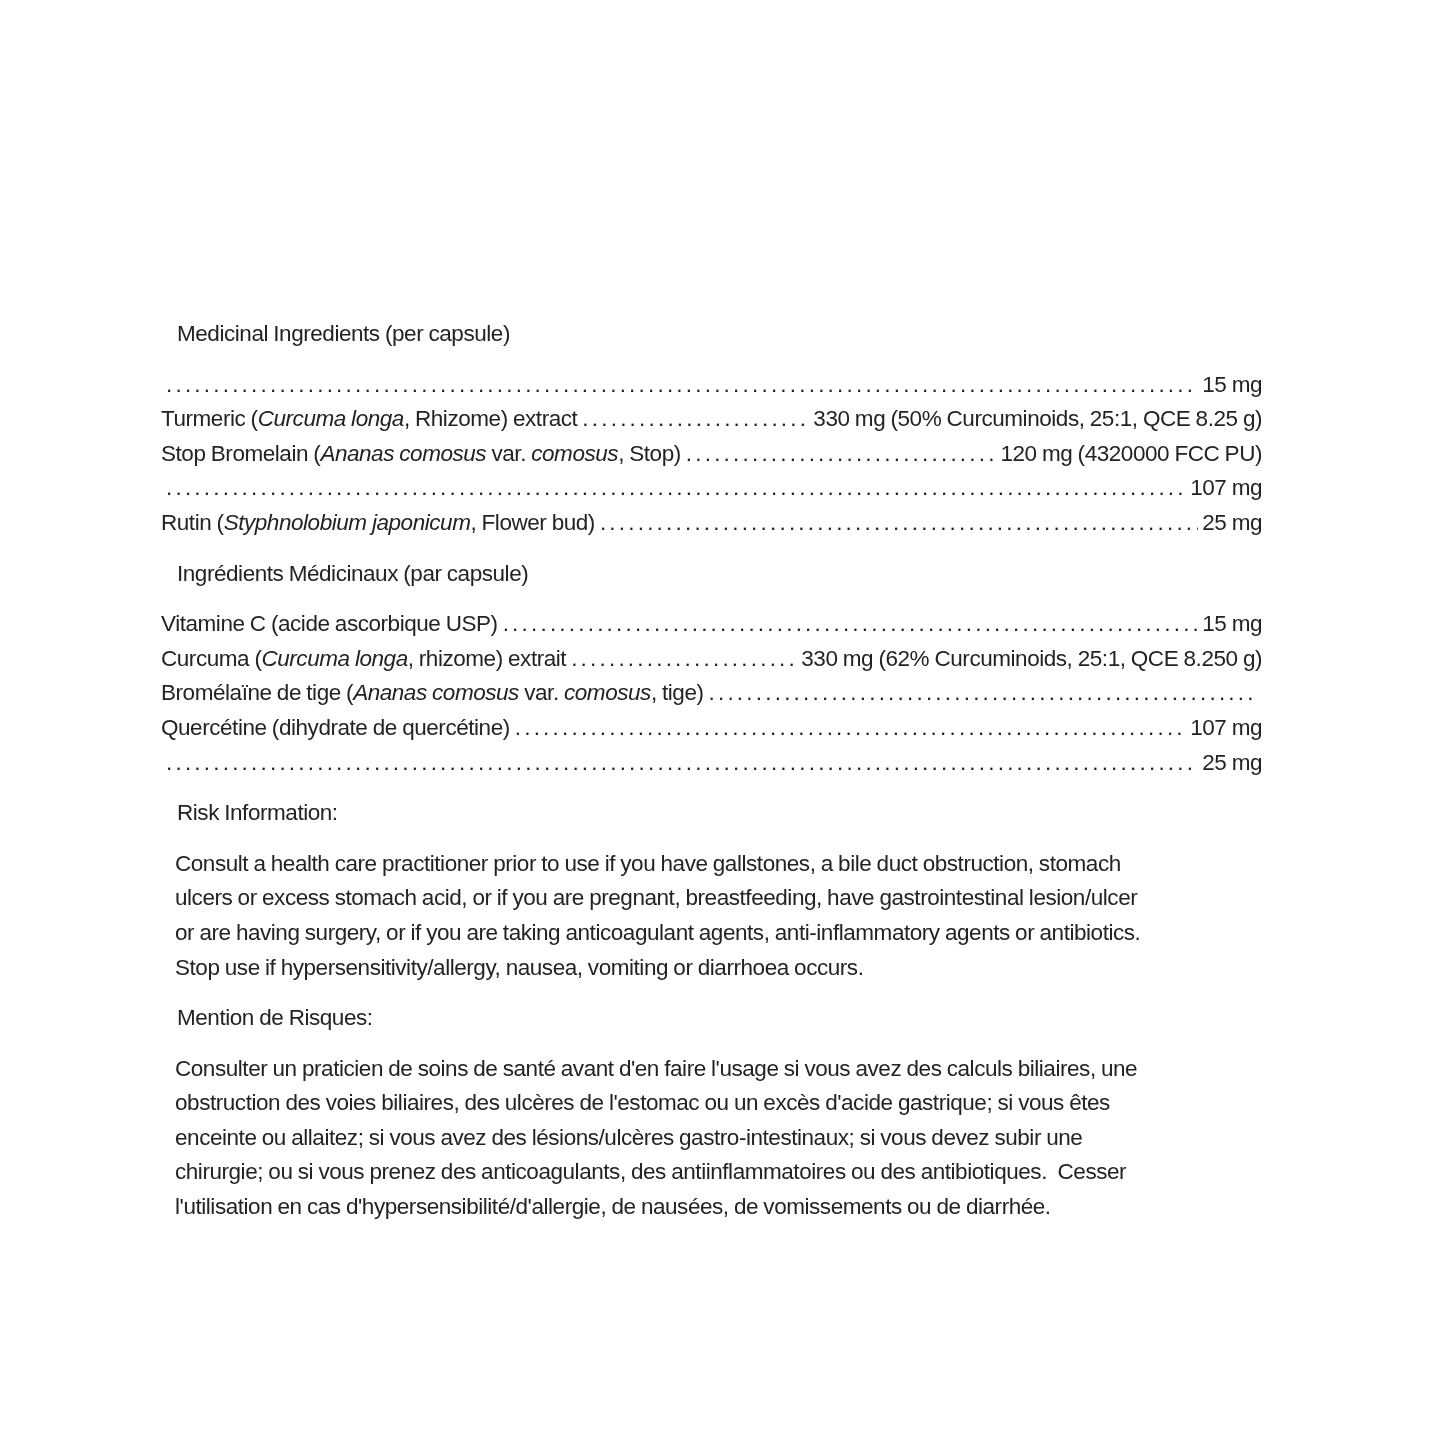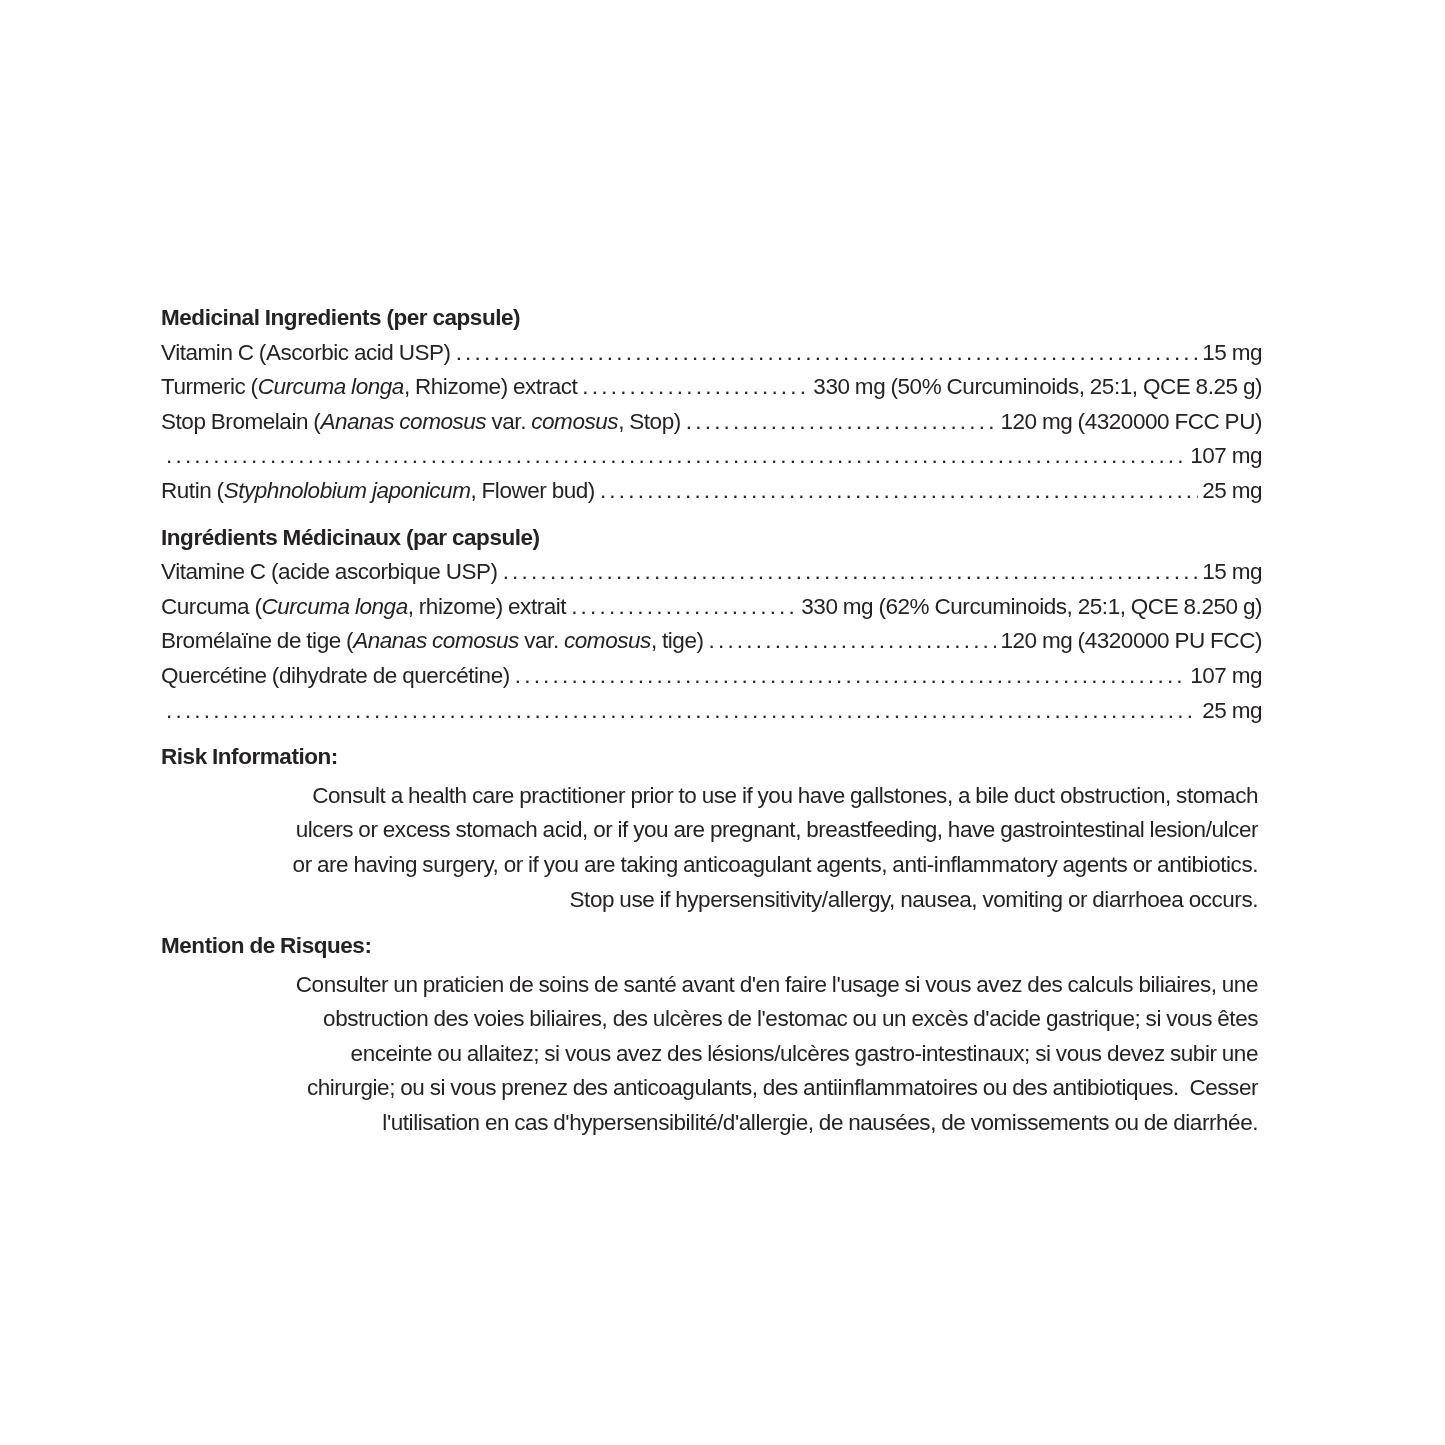--- a/index.html
+++ b/index.html
@@ -18,22 +18,22 @@
     top: 301px;
     width: 1101px;
     font-size: 22.5px;
     line-height: 34.6px;
     letter-spacing: -0.45px;
     word-spacing: -0.5px;
   }
   .section { margin: 0; }
   .section + .section { margin-top: 12px; }
   .heading {
-    font-weight: bold;
-    margin: 0;
+    font-weight: normal;
+    margin: 16px;
     font-size: 22.5px;
     line-height: 34.6px;
   }
   .row {
     display: flex;
     align-items: baseline;
     width: 100%;
   }
   .label { white-space: nowrap; }
   .label i { font-style: italic; }
@@ -44,35 +44,33 @@
     white-space: nowrap;
     margin: 0 4px 0 5px;
   }
   .dots::after {
     content: "........................................................................................................................................................................";
     letter-spacing: 3.2px;
   }
   .value { white-space: nowrap; }
   .para {
     white-space: pre;
-    margin: 4px;
-    text-align: right;
+    margin: 14px;
   }
 </style>
 </head>
 <body>
 
 <div class="page" style="background: rgb(255, 255, 255); color: rgb(38, 34, 35);">
   <div class="content">
 
     <div class="section">
       <div class="heading">Medicinal Ingredients (per capsule)</div>
 
       <div class="row">
-        <span class="label"><span>Vitamin C (Ascorbic acid USP)</span></span>
         <span class="dots"></span>
         <span class="value">15 mg</span>
       </div>
 
       <div class="row">
         <span class="label"><span>Turmeric (</span><i>Curcuma longa</i><span>, Rhizome) extract</span></span>
         <span class="dots"></span>
         <span class="value">330 mg (50% Curcuminoids, 25:1, QCE 8.25 g)</span>
       </div>
 
@@ -105,21 +103,20 @@
 
       <div class="row">
         <span class="label"><span>Curcuma (</span><i>Curcuma longa</i><span>, rhizome) extrait</span></span>
         <span class="dots"></span>
         <span class="value">330 mg (62% Curcuminoids, 25:1, QCE 8.250 g)</span>
       </div>
 
       <div class="row">
         <span class="label"><span>Bromélaïne de tige (</span><i>Ananas comosus</i><span> var. </span><i>comosus</i><span>, tige)</span></span>
         <span class="dots"></span>
-        <span class="value">120 mg (4320000 PU FCC)</span>
       </div>
 
       <div class="row">
         <span class="label"><span>Quercétine (dihydrate de quercétine)</span></span>
         <span class="dots"></span>
         <span class="value">107 mg</span>
       </div>
 
       <div class="row">
         <span class="dots"></span>

